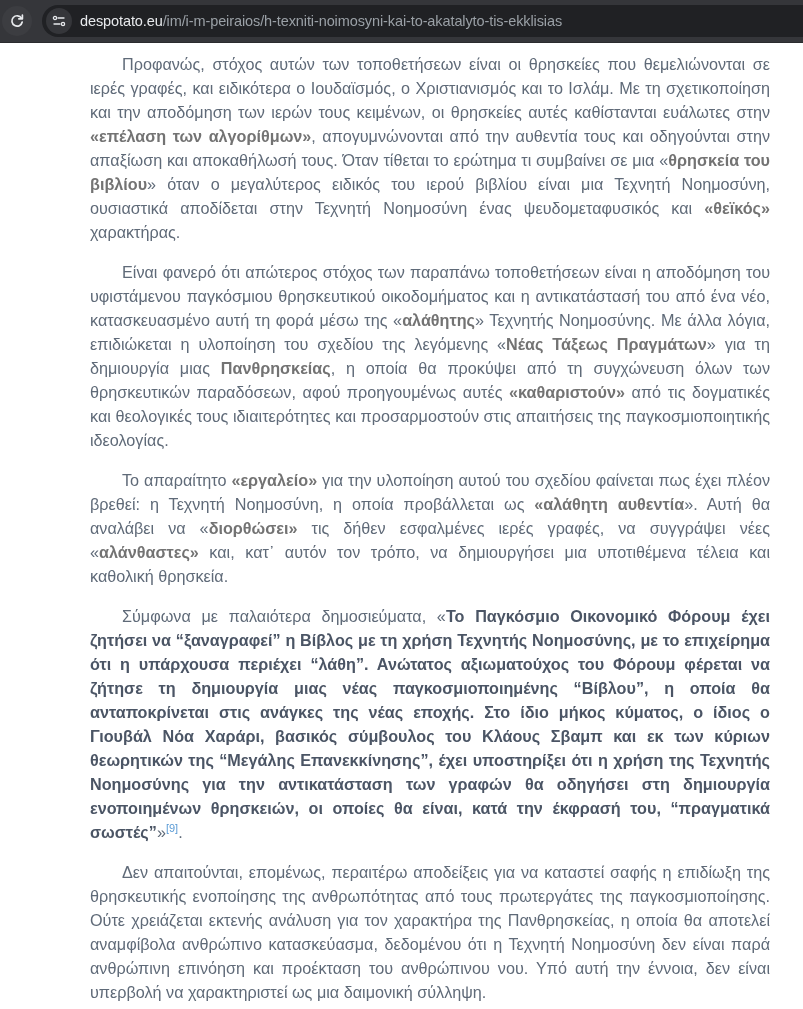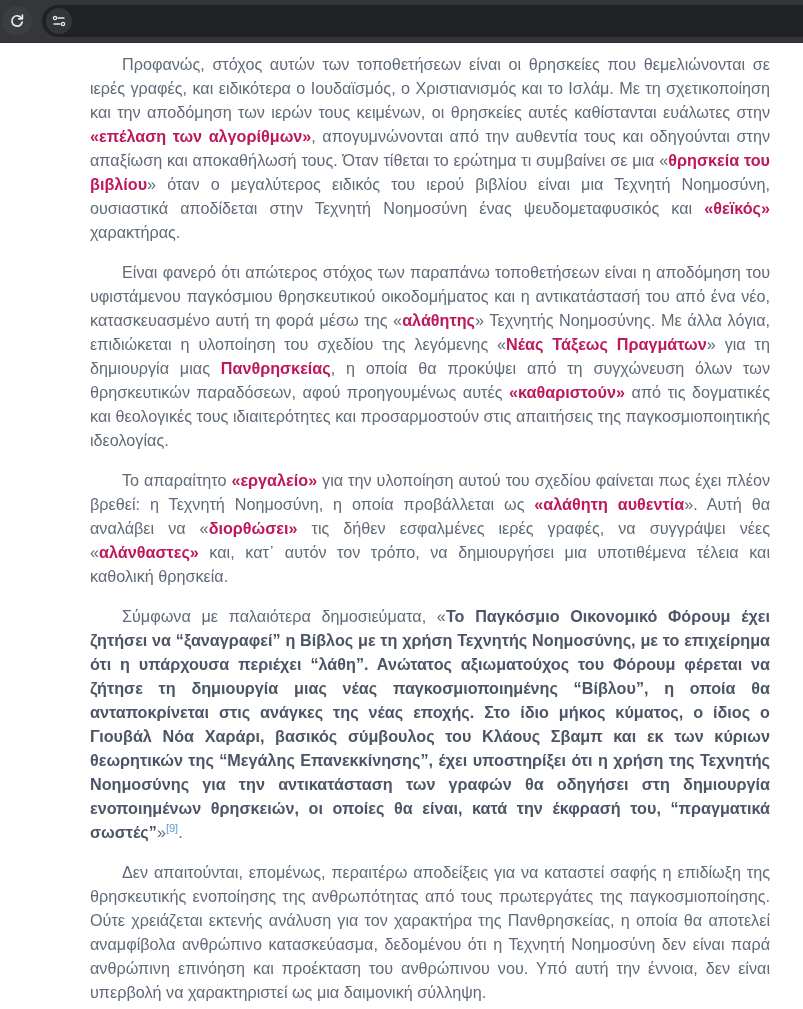--- a/index.html
+++ b/index.html
@@ -31,21 +31,21 @@
   .url .domain { color: #e8eaed; }
   .url .path { color: #9aa0a6; }
 
   .article {
     position: absolute; left: 90px; top: 52px; width: 680px;
     color: #5f6a78;
     font-size: 16.2px; line-height: 24px;
     text-align: justify;
   }
   .article p { margin: 0 0 16px 0; text-indent: 32px; }
-  .article b { color: #be185d; font-weight: bold; }
+  .article b { color: #737373; font-weight: bold; }
   .article p.quote-para b { color: #4b5565; }
   sup.ref { color: #5b9bd5; font-size: 11px; line-height: 0; }
 </style>
 </head>
 <body>
 
 <div class="browser-bar">
   <div class="reload-btn">
     <svg width="16" height="16" viewBox="0 0 16 16">
       <path d="M12.5 5.2A5.2 5.2 0 1 0 13.2 9" fill="none" stroke="#e8eaed" stroke-width="1.7" stroke-linecap="round"></path>
@@ -54,20 +54,23 @@
   </div>
   <div class="omnibox">
     <div class="site-info">
       <svg width="14" height="14" viewBox="0 0 14 14">
         <circle cx="3" cy="4" r="1.6" fill="none" stroke="#e8eaed" stroke-width="1.3"></circle>
         <line x1="6" y1="4" x2="12" y2="4" stroke="#e8eaed" stroke-width="1.3" stroke-linecap="round"></line>
         <circle cx="11" cy="10" r="1.6" fill="none" stroke="#e8eaed" stroke-width="1.3"></circle>
         <line x1="2" y1="10" x2="8" y2="10" stroke="#e8eaed" stroke-width="1.3" stroke-linecap="round"></line>
       </svg>
     </div>
+    <div class="url">
+      <span class="domain">despotato.eu</span><span class="path">/im/i-m-peiraios/h-texniti-noimosyni-kai-to-akatalyto-tis-ekklisias</span>
+    </div>
   </div>
 </div>
 
 <div class="article">
   <p><span>Προφανώς, στόχος αυτών των τοποθετήσεων είναι οι θρησκείες που θεμελιώνονται σε ιερές γραφές, και ειδικότερα ο Ιουδαϊσμός, ο Χριστιανισμός και το Ισλάμ. Με τη σχετικοποίηση και την αποδόμηση των ιερών τους κειμένων, οι θρησκείες αυτές καθίστανται ευάλωτες στην </span><b>«επέλαση των αλγορίθμων»</b><span>, απογυμνώνονται από την αυθεντία τους και οδηγούνται στην απαξίωση και αποκαθήλωσή τους. Όταν τίθεται το ερώτημα τι συμβαίνει σε μια «</span><b>θρησκεία του βιβλίου</b><span>» όταν ο μεγαλύτερος ειδικός του ιερού βιβλίου είναι μια Τεχνητή Νοημοσύνη, ουσιαστικά αποδίδεται στην Τεχνητή Νοημοσύνη ένας ψευδομεταφυσικός και </span><b>«θεϊκός»</b><span> χαρακτήρας.</span></p>
 
   <p><span>Είναι φανερό ότι απώτερος στόχος των παραπάνω τοποθετήσεων είναι η αποδόμηση του υφιστάμενου παγκόσμιου θρησκευτικού οικοδομήματος και η αντικατάστασή του από ένα νέο, κατασκευασμένο αυτή τη φορά μέσω της «</span><b>αλάθητης</b><span>» Τεχνητής Νοημοσύνης. Με άλλα λόγια, επιδιώκεται η υλοποίηση του σχεδίου της λεγόμενης «</span><b>Νέας Τάξεως Πραγμάτων</b><span>» για τη δημιουργία μιας </span><b>Πανθρησκείας</b><span>, η οποία θα προκύψει από τη συγχώνευση όλων των θρησκευτικών παραδόσεων, αφού προηγουμένως αυτές </span><b>«καθαριστούν»</b><span> από τις δογματικές και θεολογικές τους ιδιαιτερότητες και προσαρμοστούν στις απαιτήσεις της παγκοσμιοποιητικής ιδεολογίας.</span></p>
 
   <p><span>Το απαραίτητο </span><b>«εργαλείο»</b><span> για την υλοποίηση αυτού του σχεδίου φαίνεται πως έχει πλέον βρεθεί: η Τεχνητή Νοημοσύνη, η οποία προβάλλεται ως </span><b>«αλάθητη αυθεντία</b><span>». Αυτή θα αναλάβει να «</span><b>διορθώσει»</b><span> τις δήθεν εσφαλμένες ιερές γραφές, να συγγράψει νέες «</span><b>αλάνθαστες»</b><span> και, κατ᾽ αυτόν τον τρόπο, να δημιουργήσει μια υποτιθέμενα τέλεια και καθολική θρησκεία.</span></p>
 

